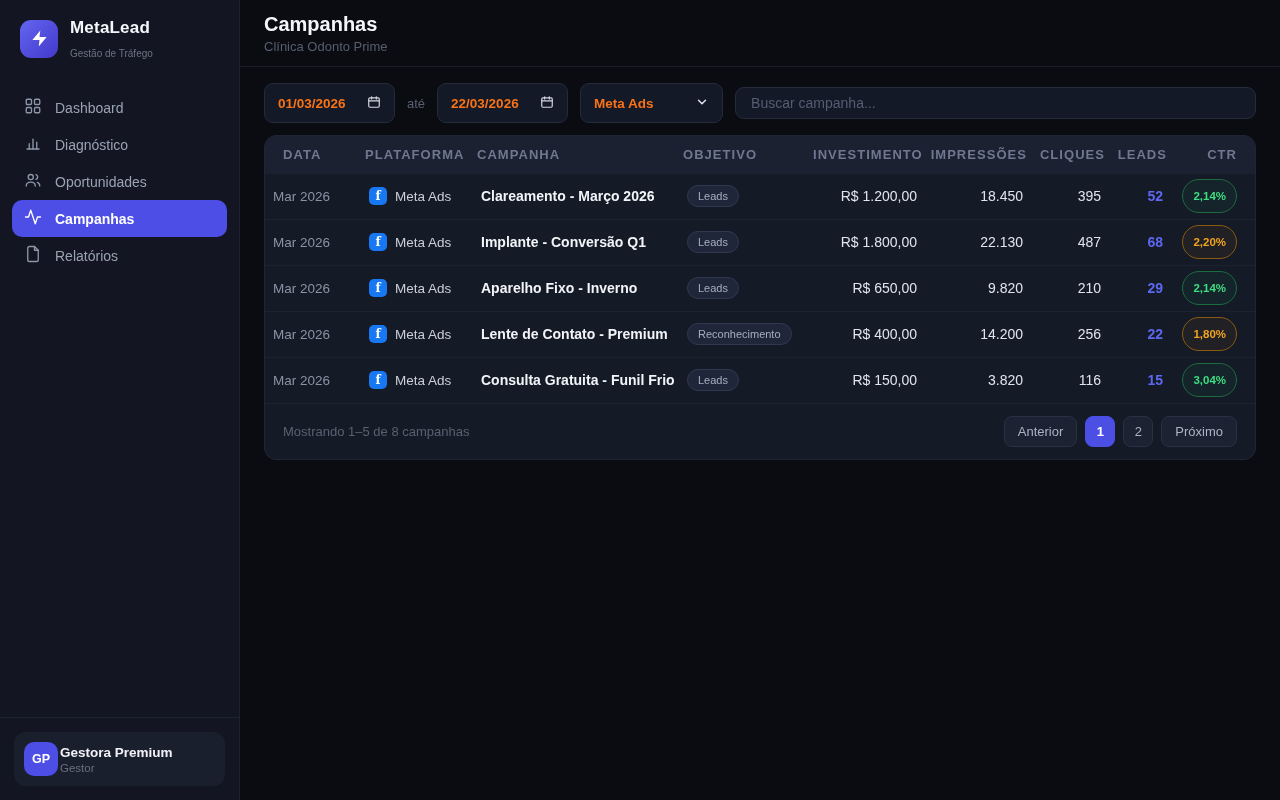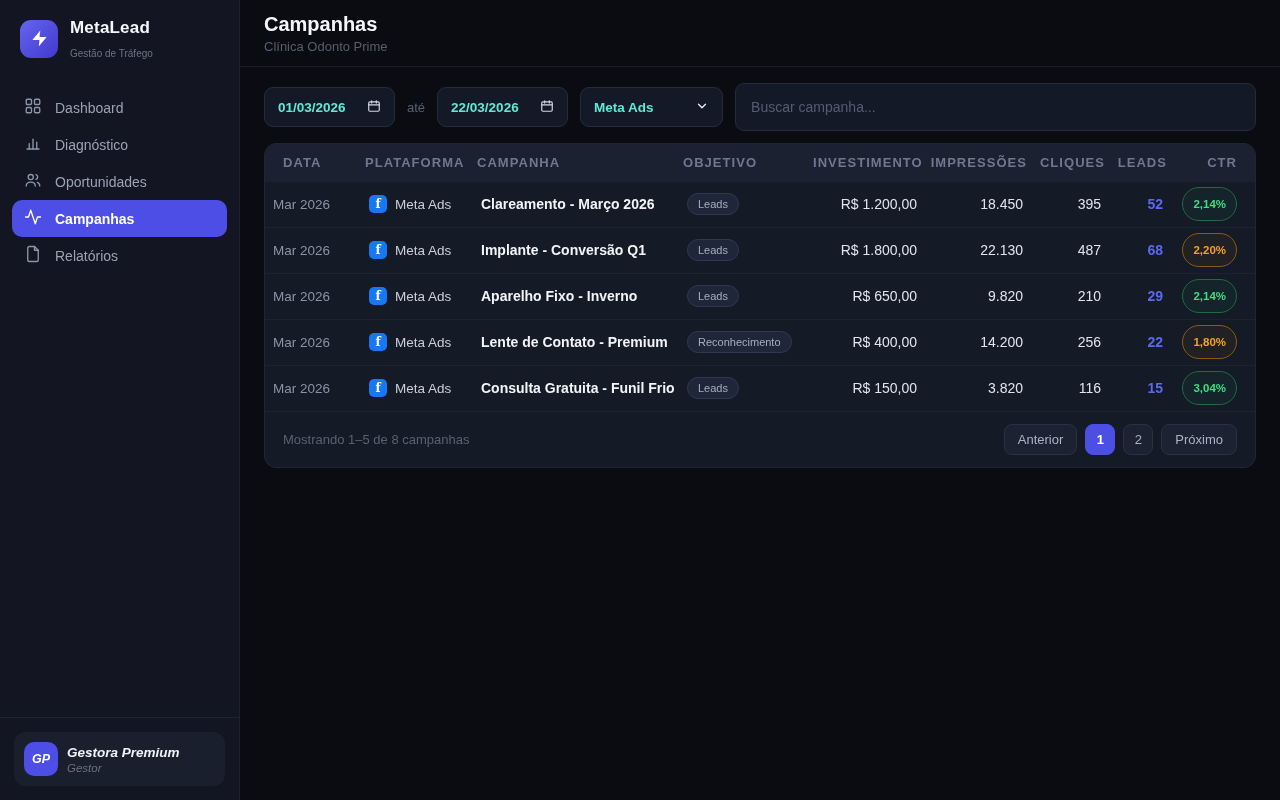--- a/index.html
+++ b/index.html
@@ -30,22 +30,22 @@
     display:flex; align-items:center; gap:13px;
     height:37px; padding:0 12px; border-radius:10px;
     color:#9aa2b4; font-size:14px; font-weight:500; cursor:pointer;
   }
   .nav-item svg { stroke:#8d95a8; }
   .nav-item.active { background:#4c4ee5; color:#ffffff; font-weight:600; }
   .nav-item.active svg { stroke:#ffffff; }
 
   .sidebar-footer { margin-top:auto; padding:14px; border-top:1px solid #1e2330; }
   .user-card {
-    display:flex; align-items:center; gap:9px;
-    background:#1a1f2d; border-radius:12px; padding:10px; cursor:pointer;font-style:italic;
+    display:flex; align-items:center; gap:2px;
+    background:#1a1f2d; border-radius:12px; padding:10px; cursor:pointer;
   }
   .avatar {
     width:34px; height:34px; border-radius:10px; background:#4c4ee5;
     color:#fff; font-weight:700; font-size:12.5px;
     display:grid; place-items:center; flex:none;
   }
   .user-name { font-size:13.5px; font-weight:700; color:#f0f2f7; }
   .user-role { font-size:11.5px; color:#68707f; margin-top:2px; }
 
   
@@ -54,27 +54,27 @@
   .page-title { font-size:20px; font-weight:700; color:#f4f6fa; }
   .page-subtitle { font-size:13px; color:#565e6e; margin-top:3px; }
 
   .content { padding:16px 24px; }
 
   
   .filters { display:flex; align-items:center; gap:12px; }
   .field {
     height:40px; background:#141927; border:1px solid #242b3d;
     border-radius:9px; display:flex; align-items:center;
-    padding:0 13px; color:#5eead4; font-size:13.5px; font-weight:600;
+    padding:0 13px; color:#f97316; font-size:13.5px; font-weight:600;
   }
   .date-field { width:131px; justify-content:space-between; cursor:pointer; gap:10px; }
   .sep { color:#596070; font-size:13px; }
   .select-field { width:143px; justify-content:space-between; cursor:pointer; gap:10px; }
   .search-field {
-    flex:1; height:48px; background:#141927; border:1px solid #242b3d;
+    flex:1; height:32px; background:#141927; border:1px solid #242b3d;
     border-radius:9px; padding:0 15px; color:#eef1f7; font-size:14px; outline:none;
     font-family:"Liberation Sans","DejaVu Sans",sans-serif;
   }
   .search-field::placeholder { color:#545d70; }
 
   
   .card {
     margin-top:12px; background:#151a27; border:1px solid #1f2534;
     border-radius:12px; overflow:hidden;
   }

